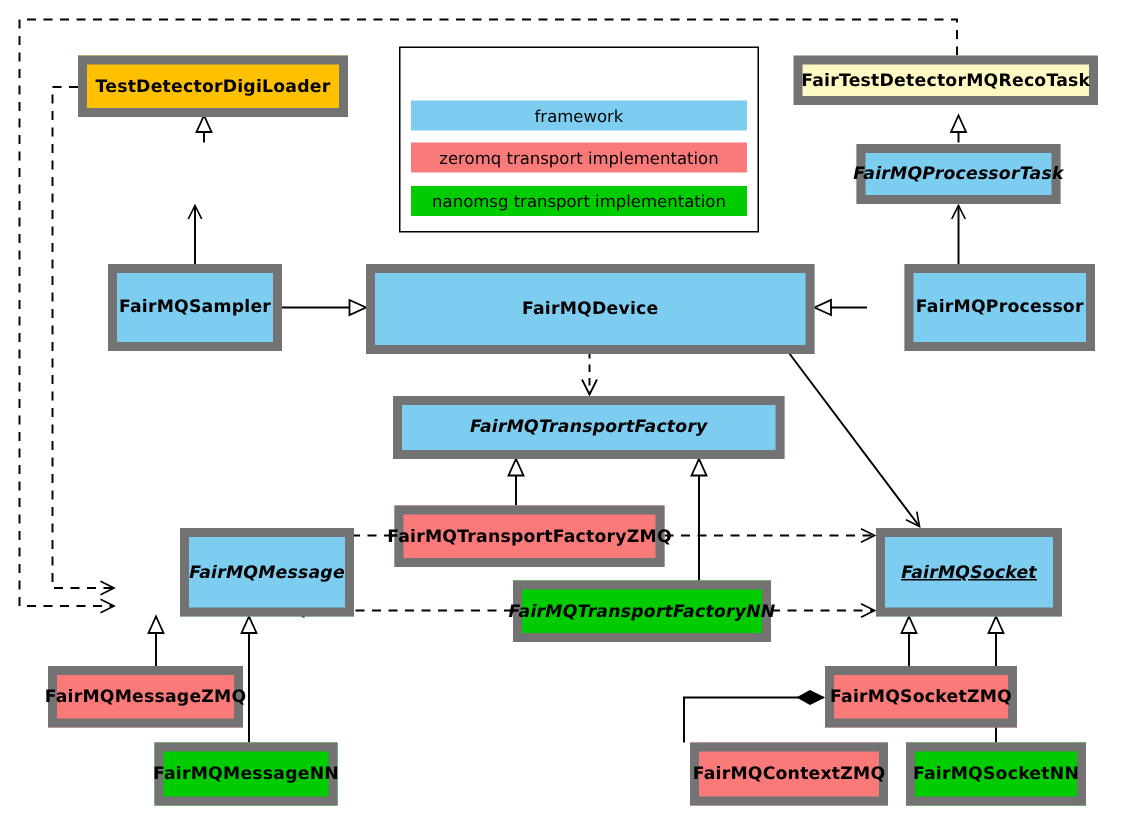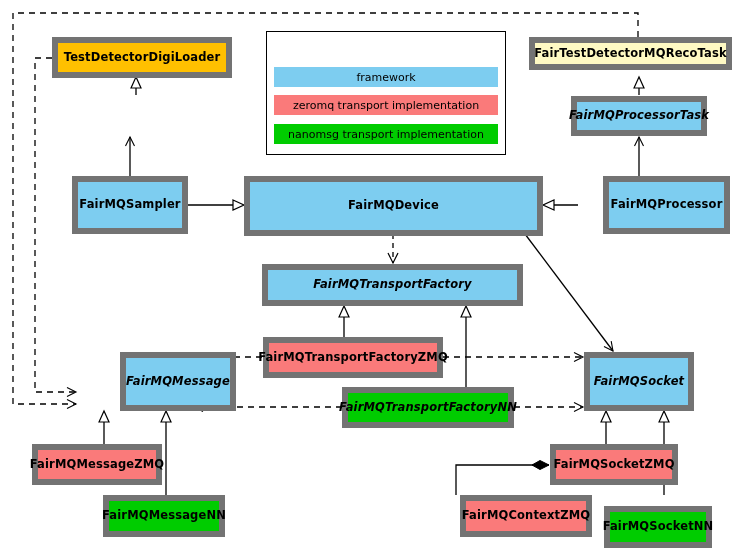--- a/index.html
+++ b/index.html
@@ -153,25 +153,25 @@
   <div class="node" style="left:578px; top:176px; width:127px; height:58px; background:#7DCDF0;margin-left:25px;">FairMQProcessor</div>
 
   <div class="node abstract" style="left:262px; top:264px; width:261px; height:42px; background:#7DCDF0;">FairMQTransportFactory</div>
 
   <div class="node" style="left:263px; top:337px; width:180px; height:41px; background:#FA7A7A;">FairMQTransportFactoryZMQ</div>
 
   <div class="node" style="left:342px; top:387px; width:172px; height:41px; background:#00CC00;font-style:italic;">FairMQTransportFactoryNN</div>
 
   <div class="node abstract" style="left:77px; top:352px; width:116px; height:59px; background:#7DCDF0;margin-left:43px;">FairMQMessage</div>
 
-  <div class="node abstract" style="left:584px; top:352px; width:110px; height:59px; background:#7DCDF0;">FairMQSocket</div>
+  <div class="node abstract" style="left:584px; top:352px; width:124px; height:59px; background:#7DCDF0;text-decoration:underline;">FairMQSocket</div>
 
   <div class="node" style="left:32px; top:444px; width:130px; height:41px; background:#FA7A7A;">FairMQMessageZMQ</div>
 
   <div class="node" style="left:103px; top:495px; width:122px; height:42px; background:#00CC00;">FairMQMessageNN</div>
 
   <div class="node" style="left:550px; top:444px; width:128px; height:41px; background:#FA7A7A;">FairMQSocketZMQ</div>
 
-  <div class="node" style="left:604px; top:506px; width:108px; height:42px; background:#00CC00;">FairMQSocketNN</div>
+  <div class="node" style="left:604px; top:495px; width:120px; height:42px; background:#00CC00;">FairMQSocketNN</div>
 
   <div class="node" style="left:412px; top:495px; width:132px; height:42px; background:#FA7A7A;margin-left:48px;">FairMQContextZMQ</div>
 
 </div>
 
 </body></html>

